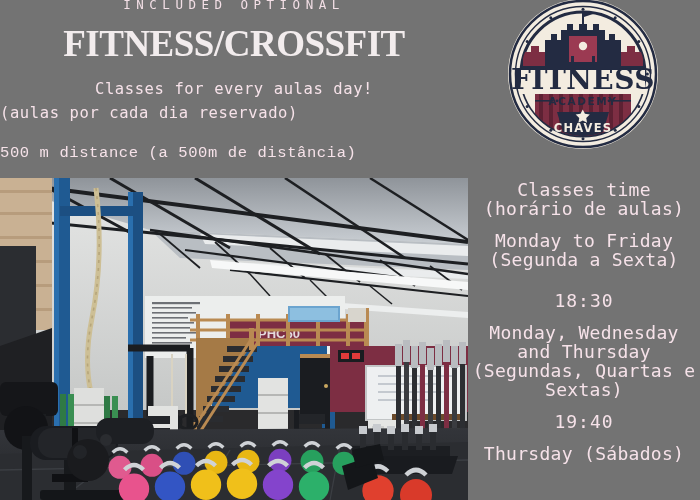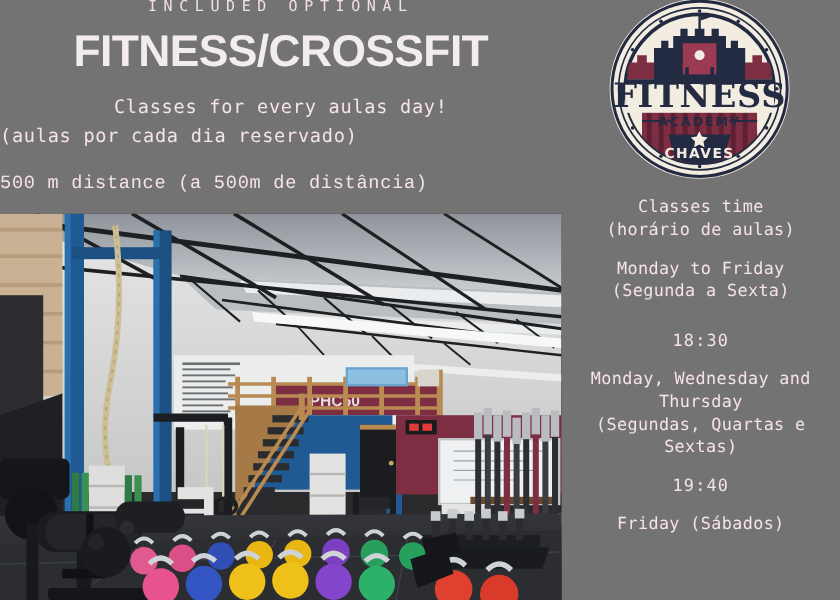--- a/index.html
+++ b/index.html
@@ -18,21 +18,21 @@
     position:absolute; left:0; top:-3px; width:468px;
     text-align:center;
     font-family:"DejaVu Sans Mono", monospace;
     font-size:12.5px; letter-spacing:5.5px; font-weight:400;
     color:#f3dfe6;
     white-space:nowrap;
   }
   .headline {
     position:absolute; left:0; top:22px; width:468px;
     text-align:center;
-    font-family:Liberation Sans, sans-serif;
+    font-family:Liberation Serif, serif;
     font-weight:700; font-size:37px; letter-spacing:-0.5px;
     color:#f2eced;
     white-space:nowrap;
   }
   .sub1 {
     position:absolute; left:0; top:80px; width:468px;
     text-align:center;
     font-size:15.5px; color:#f6e2e9; letter-spacing:0.6px;
     white-space:nowrap;
   }
@@ -50,24 +50,24 @@
 
   
   .logo-wrap {
     position:absolute; left:505px; top:-4px;
     width:156px; height:156px;
   }
   .logo-wrap svg { display:block; width:156px; height:156px; }
 
   
   .schedule {
-    position:absolute; left:472px; top:164px; width:224px;
+    position:absolute; left:472px; top:180px; width:224px;
     text-align:center;
     color:#f6e2e9;
-    font-size:14px; line-height:19px; letter-spacing:0.3px;
+    font-size:18px; line-height:19px; letter-spacing:0.3px;
   }
   .sched-block { margin-bottom:13px; }
   .sched-block:last-child { margin-bottom:0; }
   .sched-line { white-space:pre-wrap; }
   .sched-time { letter-spacing:1px; }
 
   
   .photo {
     position:absolute; left:0; top:178px; width:468px; height:322px;
     overflow:hidden; background:#2a2a2c;
@@ -189,21 +189,21 @@
       <div class="sched-line sched-time" style="margin-top:22px">18:30</div>
     </div>
 
     <div class="sched-block">
       <div class="sched-line">Monday, Wednesday and Thursday</div>
       <div class="sched-line">(Segundas, Quartas e Sextas)</div>
       <div class="sched-line sched-time" style="margin-top:13px">19:40</div>
     </div>
 
     <div class="sched-block">
-      <div class="sched-line">Friday (Sábados)</div>
+      <div class="sched-line">Thursday (Sábados)</div>
     </div>
   </div>
 
   <div class="photo">
     <svg viewBox="0 0 468 322" xmlns="http://www.w3.org/2000/svg">
       <defs>
         <linearGradient id="ceil" x1="0" y1="0" x2="0" y2="1">
           <stop offset="0" stop-color="#8f949a"></stop>
             <stop offset="1" stop-color="#c9ced3"></stop>
         </linearGradient>

